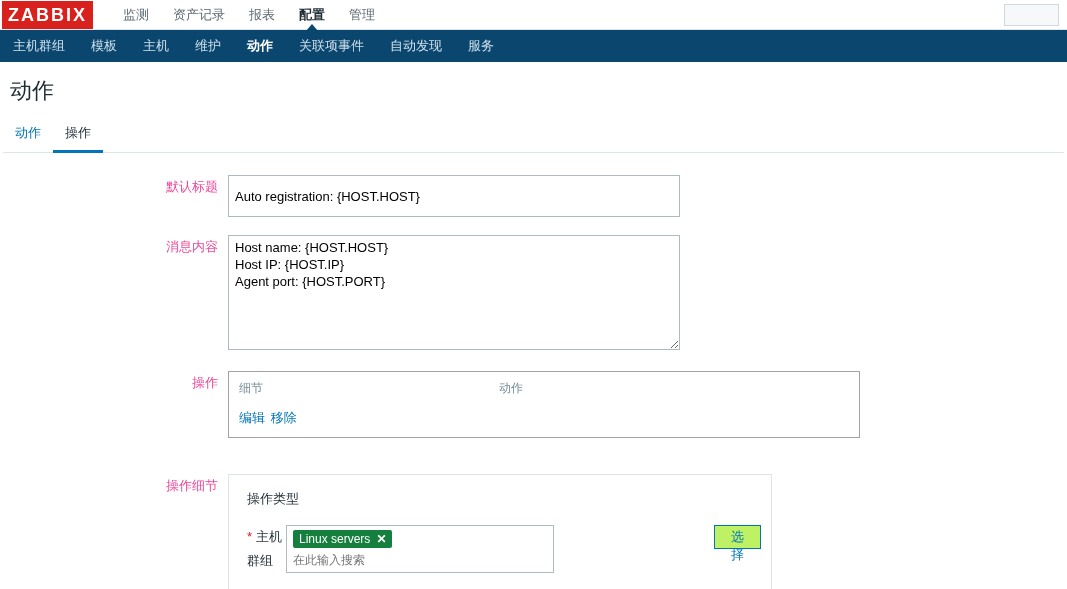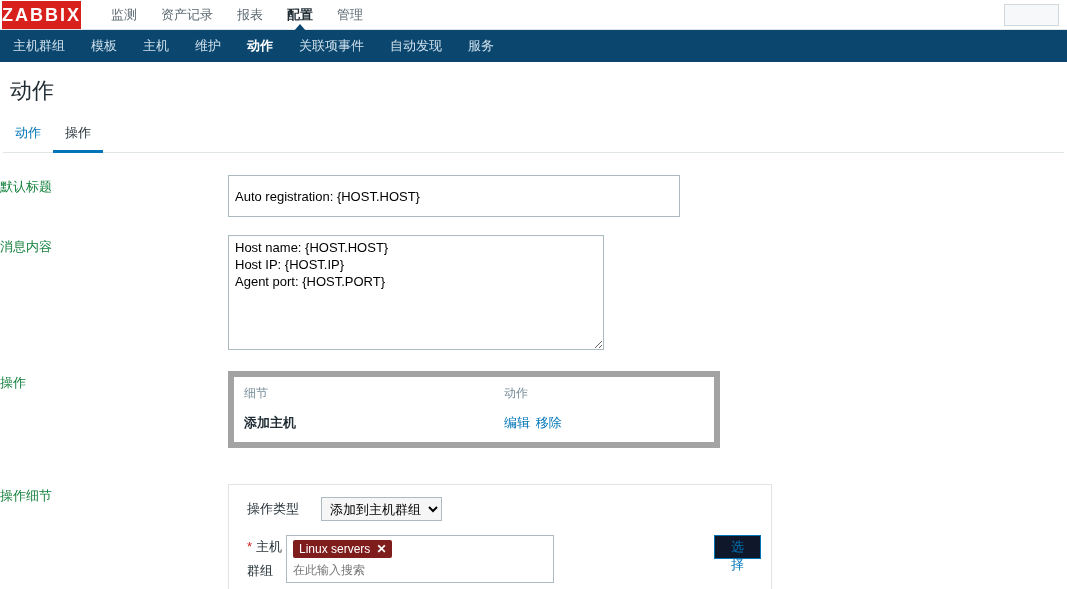--- a/index.html
+++ b/index.html
@@ -1,56 +1,56 @@
 <!DOCTYPE html>
 <html><head>
 <meta charset="utf-8">
 <style>
   * { box-sizing: border-box; margin: 0; padding: 0; }
   body { font-family: Arial, Helvetica, sans-serif; font-size: 13px; color: #1f2c33; background: #fff; width: 1067px; }
   .topbar { display: flex; align-items: center; height: 30px; background: #fff; border-bottom: 1px solid #dfe4e7; }
-  .logo { background: #d8201c; color: #fff; height: 28px; line-height: 28px; padding: 0 0; font-family: Arial, sans-serif; font-size: 18px; font-weight: bold; letter-spacing: 2px; margin-left: 2px; }
+  .logo { background: #d8201c; color: #fff; height: 28px; line-height: 28px; padding: 0 6px; font-family: Arial, sans-serif; font-size: 18px; font-weight: bold; letter-spacing: 2px; margin-left: 2px; }
   .mainmenu { display: flex; margin-left: 18px; }
   .mainmenu-item { color: #5c6a72; padding: 0 12px; line-height: 30px; font-size: 13px; cursor: pointer; position: relative; }
   .mainmenu-item.active { color: #1f2c33; font-weight: bold; }
   .mainmenu-item.active::after { content: ""; position: absolute; bottom: -1px; left: 50%; margin-left: -6px; width: 0; height: 0; border-left: 6px solid transparent; border-right: 6px solid transparent; border-bottom: 7px solid #0a466e; }
   .topright { margin-left: auto; padding-right: 8px; }
   .searchbox { width: 55px; height: 22px; border: 1px solid #d2d9dd; background: #f6f8f9; }
   .subbar { background: #0a466e; height: 32px; display: flex; align-items: stretch; padding-left: 0; }
   .submenu-item { color: #cfe0ec; padding: 0 13px; line-height: 32px; font-size: 13px; cursor: pointer; }
   .submenu-item.active { color: #fff; font-weight: bold; }
   .pagehead { padding: 14px 10px 10px 10px; }
   .pagehead h1 { font-size: 22px; font-weight: normal; color: #1f2c33; }
   .tabs { display: flex; border-bottom: 1px solid #dfe4e7; margin: 0 3px; }
   .tab { padding: 8px 12px; font-size: 13px; cursor: pointer; color: #0275b8; }
   .tab.active { color: #1f2c33; border-bottom: 3px solid #0275b8; margin-bottom: -1px; }
   .form { padding: 22px 0 20px 0; }
   .row { display: flex; margin-bottom: 18px; }
-  .rowlabel { width: 228px; padding-right: 10px; color: #15803d; font-size: 13px; line-height: 24px; }
+  .rowlabel { width: 228px; text-align: right; padding-right: 10px; color: #ec4899; font-size: 13px; line-height: 24px; }
   .rowfield { flex: 0 0 auto; }
   input.text { width: 452px; height: 42px; padding: 2px 6px; border: 1px solid #acbbc2; font-size: 13px; font-family: inherit; }
-  textarea.msg { width: 376px; height: 115px; padding: 4px 6px; border: 1px solid #acbbc2; font-size: 13px; font-family: inherit; line-height: 1.3; resize: both; }
-  .ops-table { border: 6px solid #a3a3a3; width: 492px; }
+  textarea.msg { width: 452px; height: 115px; padding: 4px 6px; border: 1px solid #acbbc2; font-size: 13px; font-family: inherit; line-height: 1.3; resize: both; }
+  .ops-table { border: 1px solid #a3a3a3; width: 632px; }
   .ops-head { display: flex; color: #768d99; font-size: 12px; padding: 8px 10px 6px 10px; }
   .ops-body { display: flex; padding: 6px 10px 10px 10px; }
   .col1 { width: 260px; }
   .col2 { flex: 1; }
   .link { color: #0275b8; cursor: pointer; }
   .link + .link { margin-left: 2px; }
   .detail-box { border: 1px solid #dfe4e7; width: 544px; padding: 12px 10px 3px 18px; }
   .drow { display: flex; align-items: flex-start; margin-bottom: 14px; }
   .dlabel { width: 74px; text-align: left; color: #1f2c33; font-size: 13px; line-height: 24px; }
   .req { color: #d8201c; margin-right: 4px; }
   select { height: 24px; border: 1px solid #acbbc2; font-size: 13px; padding: 1px 4px; min-width: 118px; background: #f6f6f6; }
   .multiselect { display: flex; align-items: flex-start; }
   .ms-box { width: 280px; border: 1px solid #acbbc2; padding: 2px 4px 2px 4px; }
-  .tag { display: inline-flex; align-items: center; background: #7f1d1d; color: #fff; border-radius: 2px; padding: 2px 6px; margin: 2px 2px; font-size: 12px; }
+  .tag { display: inline-flex; align-items: center; background: #15803d; color: #fff; border-radius: 2px; padding: 2px 6px; margin: 2px 2px; font-size: 12px; }
   .tag .x { margin-left: 6px; cursor: pointer; font-size: 12px; font-weight: bold; }
   .ms-input { border: none; outline: none; width: 100%; font-size: 12px; padding: 3px 2px; color: #768d99; }
-  .select-btn { margin-left: 160px; height: 24px; padding: 2px 10px; border: 1px solid #0275b8; background: #0f172a; color: #0275b8; font-size: 13px; cursor: pointer; }
+  .select-btn { margin-left: 160px; height: 24px; padding: 2px 10px; border: 1px solid #0275b8; background: #bef264; color: #0275b8; font-size: 13px; cursor: pointer; }
   .detail-actions { padding: 6px 0 0 0; font-family: Liberation Mono, monospace; }
   .container { position: relative; min-height: 589px; }
   .bold { font-weight: bold; }
 </style>
 </head>
 <body>
 <div class="container">
 
 <div class="topbar">
   <div class="logo">ZABBIX</div>
@@ -106,42 +106,36 @@
 
   <div class="row">
     <div class="rowlabel">操作</div>
     <div class="rowfield">
       <div class="ops-table">
         <div class="ops-head">
           <div class="col1">细节</div>
           <div class="col2">动作</div>
         </div>
         <div class="ops-body">
-          <div class="col1 bold">添加主机</div>
           <div class="col2">
             <span class="link">编辑</span>
             <span class="link">移除</span>
           </div>
         </div>
       </div>
     </div>
   </div>
 
   <div class="row" style="margin-bottom:0;margin-top:36px;">
     <div class="rowlabel">操作细节</div>
     <div class="rowfield">
       <div class="detail-box">
 
         <div class="drow">
           <div class="dlabel">操作类型</div>
-          <div>
-            <select>
-              <option>添加到主机群组</option>
-            </select>
-          </div>
         </div>
 
         <div class="drow">
           <div class="dlabel">
             <span class="req">*</span><span>主机群组</span>
           </div>
           <div class="multiselect">
             <div class="ms-box">
               <span class="tag">
                 <span>Linux servers</span>

